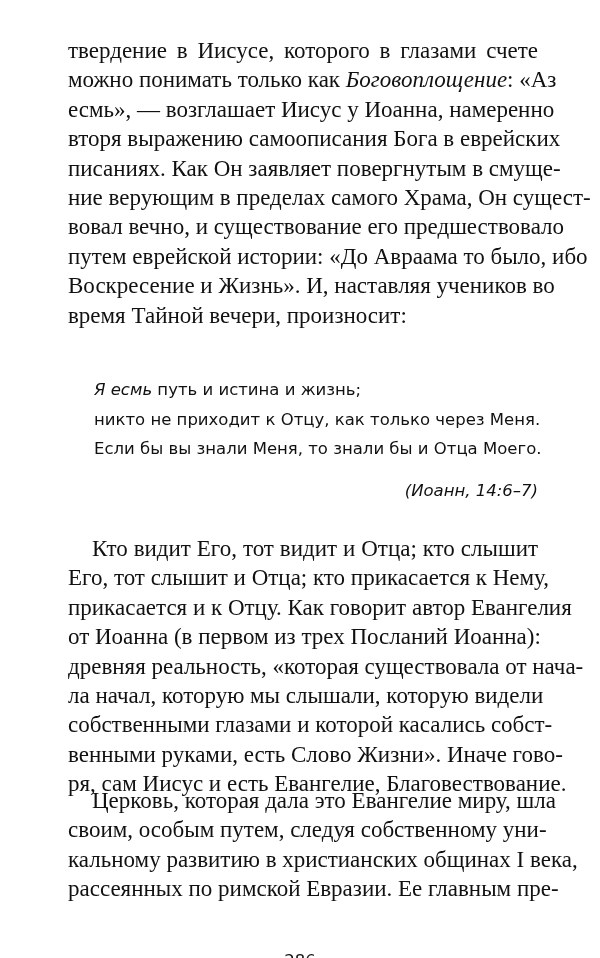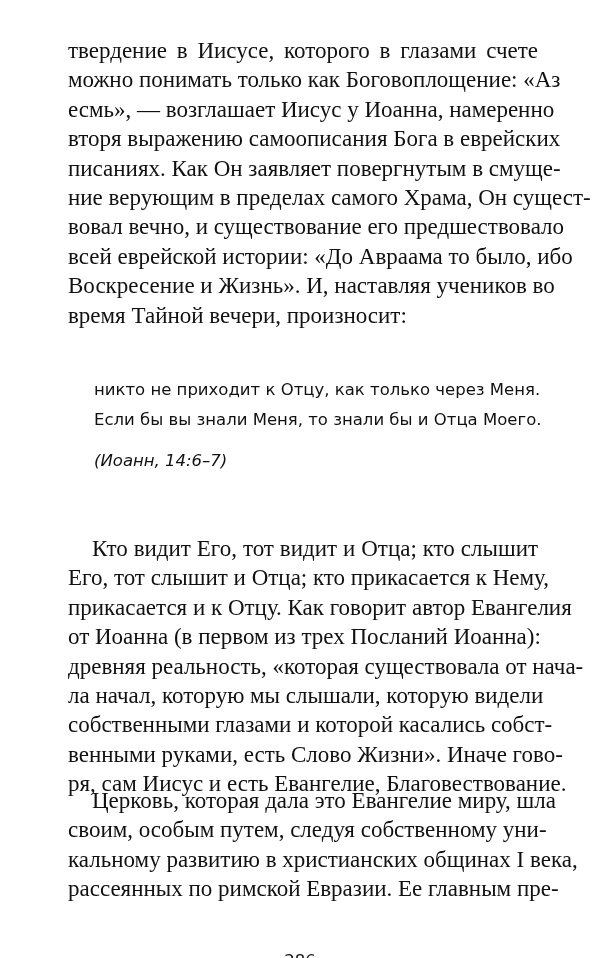--- a/index.html
+++ b/index.html
@@ -2,45 +2,46 @@
 <html><head>
 <meta charset="utf-8">
 <style>
   html, body { margin: 0; padding: 0; background: #ffffff; }
   body { width: 600px; height: 958px; position: relative; overflow: hidden; color: #111; }
   .page { position: absolute; left: 68px; top: 36px; width: 470px; }
   .prose { font-family: "Liberation Serif", "DejaVu Serif", serif; font-size: 23px; line-height: 29.4px; }
   .line { display: block; white-space: nowrap; text-align: justify; text-align-last: justify; height: 29.4px; }
   .line.last { text-align-last: left; }
   .indent { padding-left: 24px; }
-  .it { }
+  .it { font-style: italic; }
   .quote { position: absolute; left: 94px; top: 375px; width: 444px; font-family: "DejaVu Sans", "Liberation Sans", sans-serif; font-size: 16.5px; line-height: 29.5px; }
   .quote .qline { display: block; white-space: nowrap; }
-  .quote .src { display: block; text-align: left; font-style: italic; margin-top: 12px; }
+  .quote .src { display: block; text-align: right; font-style: italic; margin-top: 12px; }
   .block2 { position: absolute; left: 68px; top: 534px; width: 470px; }
   .block3 { position: absolute; left: 68px; top: 786px; width: 470px; }
   .pnum { position: absolute; left: 0; width: 600px; top: 951px; text-align: center; font-family: "DejaVu Sans", "Liberation Sans", sans-serif; font-size: 16.5px; }
 </style>
 </head>
 <body>
 
 <div class="page prose">
   <span class="line"><span>твердение в </span><span>Иисусе</span><span>, которого в глазами счете</span></span>
   <span class="line"><span>можно понимать только как </span><span class="it">Боговоплощение</span><span>: «Аз</span></span>
   <span class="line">есмь», — возглашает Иисус у Иоанна, намеренно</span>
   <span class="line">вторя выражению самоописания Бога в еврейских</span>
   <span class="line">писаниях. Как Он заявляет повергнутым в смуще-</span>
   <span class="line">ние верующим в пределах самого Храма, Он сущест-</span>
   <span class="line">вовал вечно, и существование его предшествовало</span>
-  <span class="line">всей еврейской истории: «До Авраама то было, ибо</span>
+  <span class="line">путем еврейской истории: «До Авраама то было, ибо</span>
   <span class="line">Воскресение и Жизнь». И, наставляя учеников во</span>
   <span class="line last">время Тайной вечери, произносит:</span>
 </div>
 
 <div class="quote">
+  <span class="qline"><span class="it">Я есмь</span><span> путь и истина и жизнь;</span></span>
   <span class="qline">никто не приходит к Отцу, как только через Меня.</span>
   <span class="qline">Если бы вы знали Меня, то знали бы и Отца Моего.</span>
   <span class="src">(Иоанн, 14:6–7)</span>
 </div>
 
 <div class="block2 prose">
   <span class="line indent">Кто видит Его, тот видит и Отца; кто слышит</span>
   <span class="line">Его, тот слышит и Отца; кто прикасается к Нему,</span>
   <span class="line">прикасается и к Отцу. Как говорит автор Евангелия</span>
   <span class="line">от Иоанна (в первом из трех Посланий Иоанна):</span>

